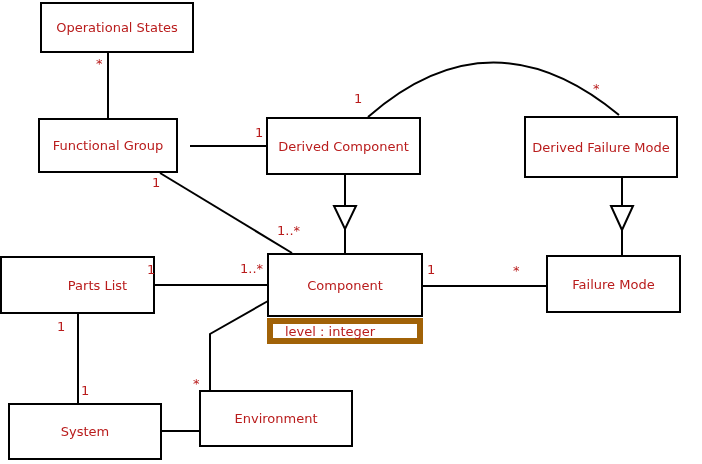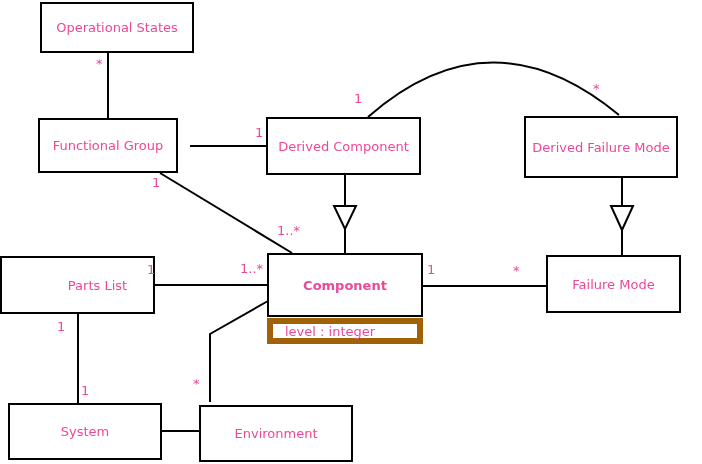--- a/index.html
+++ b/index.html
@@ -3,21 +3,21 @@
 <meta charset="utf-8">
 <style>
   * { margin: 0; padding: 0; box-sizing: border-box; }
   html, body { background: #ffffff; }
   .canvas {
     position: relative;
     width: 702px;
     height: 464px;
     background: #ffffff;
     font-family: "DejaVu Sans", sans-serif;
-    color: #ec4899;
+    color: #b91c1c;
     overflow: hidden;
   }
   svg.edges { position: absolute; left: 0; top: 0; display: block; }
   .uml-box {
     position: absolute;
     border: 2px solid #000000;
     background: #ffffff;
     display: flex;
     align-items: center;
     justify-content: center;
@@ -89,36 +89,36 @@
   </div>
 
   <div class="uml-box" style="left:524px; top:116px; width:154px; height:62px;">
     <span>Derived Failure Mode</span>
   </div>
 
   <div class="uml-box" style="left:0px; top:256px; width:155px; height:58px;padding-left:40px;">
     <span>Parts List</span>
   </div>
 
-  <div class="uml-box" style="left:267px; top:253px; width:156px; height:64px;font-weight:bold;">
+  <div class="uml-box" style="left:267px; top:253px; width:156px; height:64px;">
     <span>Component</span>
   </div>
   <div class="uml-attr-box" style="left:267px; top:318px; width:156px; height:26px;">
     <span>level : integer</span>
   </div>
 
   <div class="uml-box" style="left:546px; top:255px; width:135px; height:58px;">
     <span>Failure Mode</span>
   </div>
 
   <div class="uml-box" style="left:8px; top:403px; width:154px; height:57px;text-align:right;">
     <span>System</span>
   </div>
 
-  <div class="uml-box" style="left:199px; top:405px; width:154px; height:57px;">
+  <div class="uml-box" style="left:199px; top:390px; width:154px; height:57px;">
     <span>Environment</span>
   </div>
 
   <span class="mult" style="left:96px; top:57px;">*</span>
 
   <span class="mult" style="left:152px; top:176px;">1</span>
 
   <span class="mult" style="left:277px; top:224px;">1..*</span>
 
   <span class="mult" style="left:255px; top:126px;">1</span>

